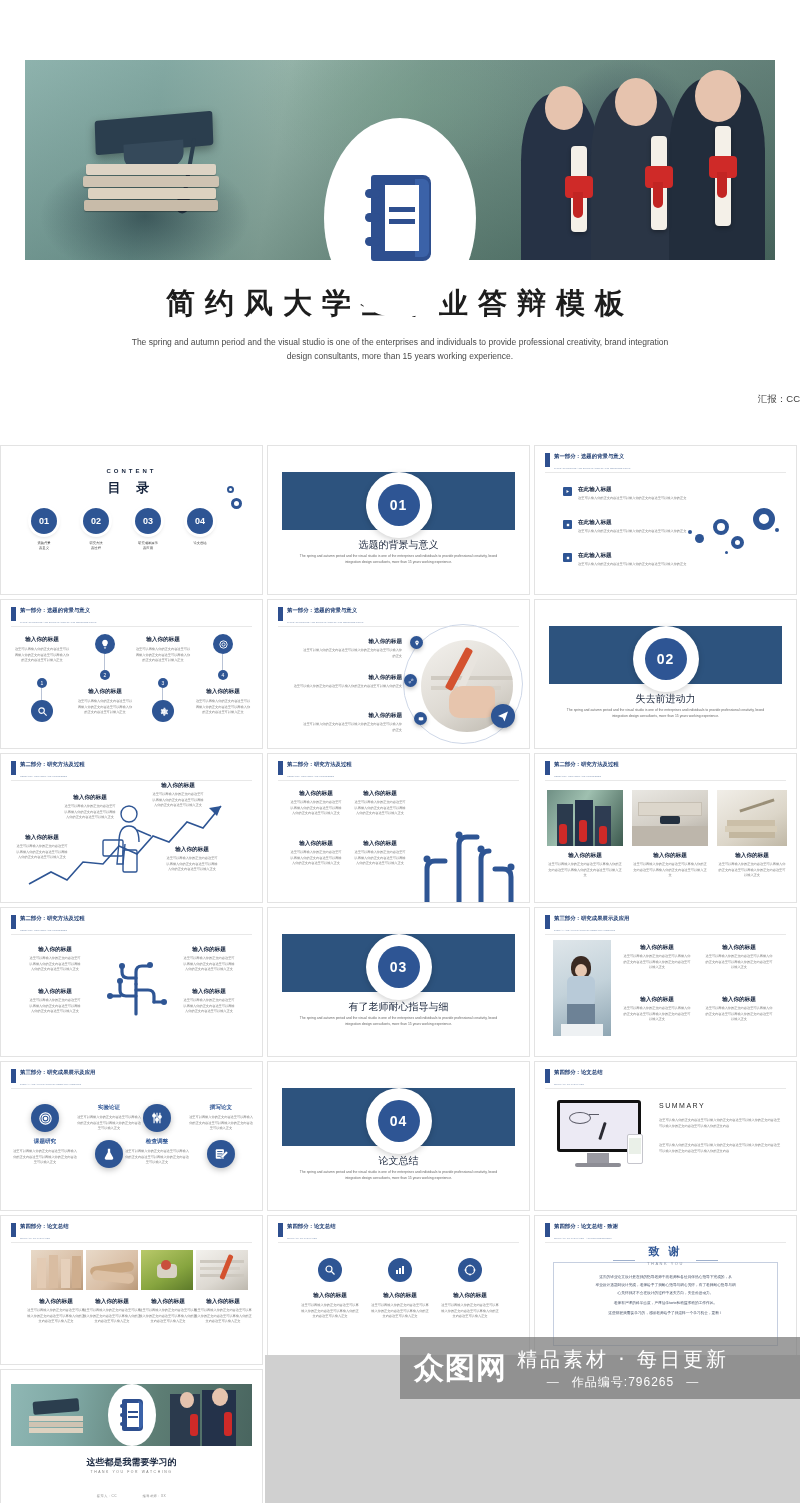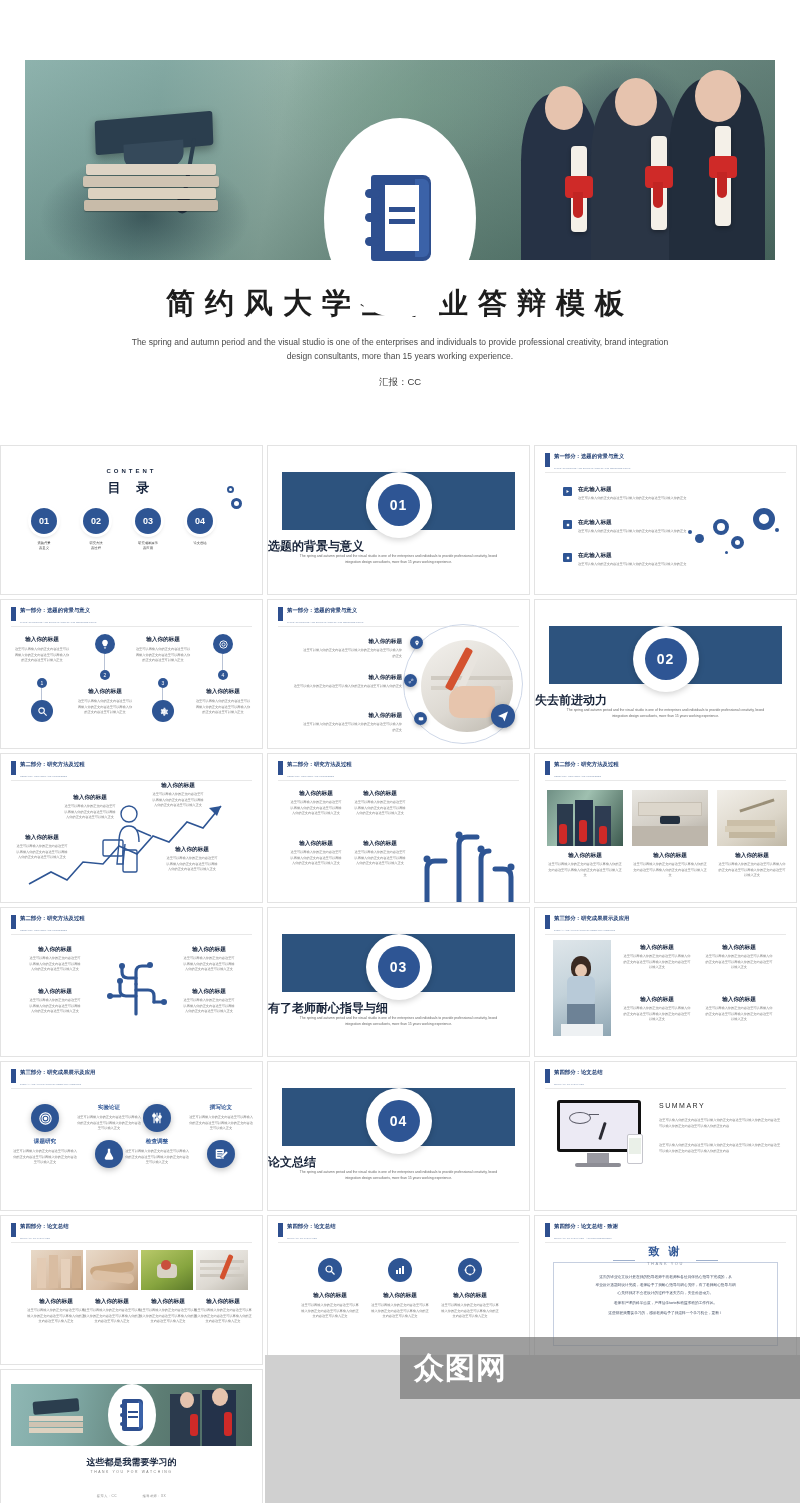--- a/index.html
+++ b/index.html
@@ -88,21 +88,21 @@
   .notebook .ring.c { top:62px; }
 
   .cover-title {
     text-align:center; margin-top:24px; font-size:29px; letter-spacing:10px;
     font-weight:bold; color:#1d1d1d; font-family:"DejaVu Sans", sans-serif;
   }
   .cover-sub {
     text-align:center; margin-top:12px; font-size:8.5px; line-height:1.6; color:#4a4a4a;
     width:560px; margin-left:auto; margin-right:auto;
   }
-  .cover-reporter { text-align:center; margin-top:13px; font-size:9.5px; color:#3a3a3a; }
+  .cover-reporter { text-align:right; margin-top:30px; font-size:9.5px; color:#3a3a3a; }
 
   
   .grid {
     position:absolute; top:445px; left:0; width:800px;
     display:grid; grid-template-columns: repeat(3, 265px);
     grid-auto-rows: 153px; column-gap:2px; row-gap:1px;
   }
   .slide {
     width:263px; height:150px; background:#fff; border:1px solid #e3e3e3;
     position:relative; overflow:hidden;
@@ -114,22 +114,22 @@
   .shead-line { position:absolute; left:10px; right:10px; top:26px; height:1px; background:#e8e8e8; }
 
   
   .divider .band { position:absolute; left:14px; right:14px; top:26px; height:58px; background:#2d537e; }
   .divider .ring-out { position:absolute; left:50%; top:26px; transform:translateX(-50%);
      width:66px; height:66px; background:#fff; border-radius:50%; box-shadow:0 2px 6px rgba(0,0,0,.18);}
   .divider .ring-in { position:absolute; left:50%; top:38px; transform:translateX(-50%);
      width:42px; height:42px; background:#2e5594; border-radius:50%;
      display:flex; align-items:center; justify-content:center;
      color:#fff; font-size:14px; font-weight:bold; letter-spacing:1px;}
-  .divider .dtitle { position:absolute; top:92px; width:100%; 
-     font-size:12px; font-weight:bold; color:#18243a;}
+  .divider .dtitle { position:absolute; top:92px; width:100%; text-align:center;
+     font-size:10px; font-weight:normal; color:#18243a;}
   .divider .dsub { position:absolute; top:108px; left:28px; right:28px; text-align:center;
      font-size:3.4px; line-height:1.7; color:#6a6a6a;}
 
   
   .ph-title { font-size:5.6px; font-weight:bold; color:#16243d; }
   .ph-body { font-size:3.2px; line-height:1.75; color:#7b7b7b; }
 
   .blue { color:#2e5594; }
 
   
@@ -897,13 +897,17 @@
     <div class="final-foot">
       <span>答辩人：CC</span>
       <span>指导老师：XX</span>
     </div>
   </div>
 
 </div>
 
 <div class="wm">
   <div class="wm-logo">众图网</div>
+  <div class="wm-right">
+    <div class="wm-top">精品素材 · 每日更新</div>
+    <div class="wm-bot">作品编号:796265</div>
+  </div>
 </div>
 
 </body></html>

